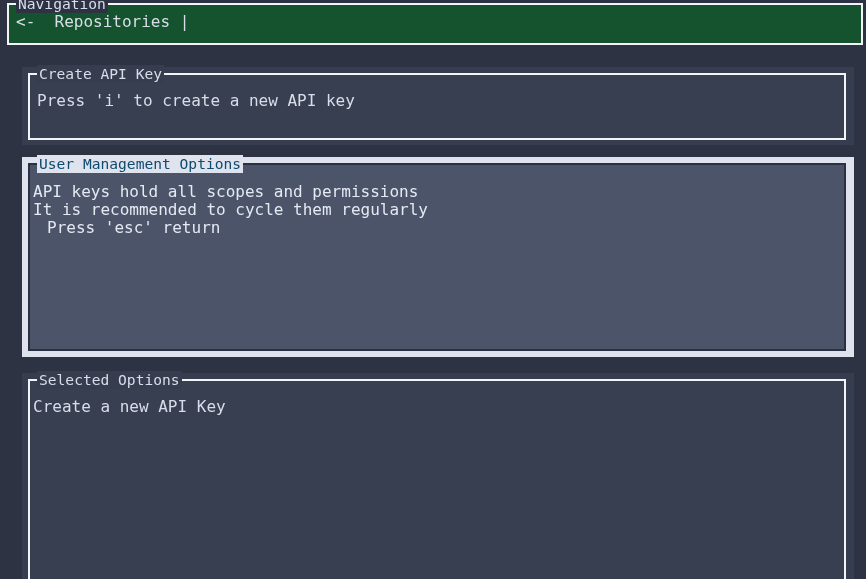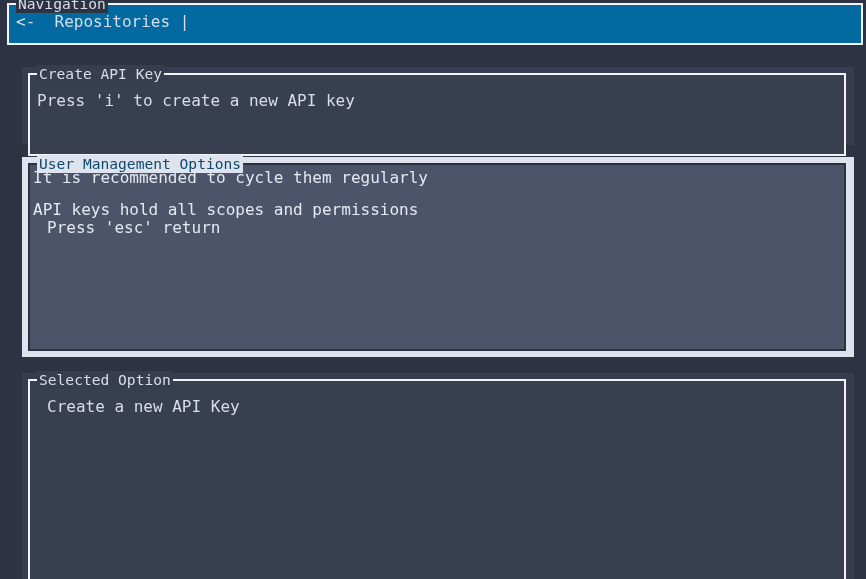--- a/index.html
+++ b/index.html
@@ -35,21 +35,21 @@
   }
 
   
   .box {
     position: absolute;
     box-sizing: border-box;
     border: 2px solid #f2f4f8;
     background: #383f50;
   }
   .box.nav {
-    background: #0369a1;
+    background: #14532d;
   }
   .box.focused {
     border: 2px solid #2b3140;
     background: #4b5469;
   }
 
   .box-title {
     position: absolute;
     top: -10px;
     left: 7px;
@@ -95,38 +95,38 @@
 <div class="screen">
 
   <div class="box nav" style="left:7px; top:3px; width:856px; height:42px;">
     <div class="box-title">Navigation</div>
     <div class="box-body">
       <div class="line" style="padding-left:6px; padding-top:5px;">&lt;-  Repositories |</div>
     </div>
   </div>
 
   <div class="band" style="left:22px; top:67px; width:832px; height:78px;"></div>
-  <div class="box" style="left:28px; top:73px; width:818px; height:83px;">
+  <div class="box" style="left:28px; top:73px; width:818px; height:67px;">
     <div class="box-title">Create API Key</div>
     <div class="box-body">
       <div class="line" style="padding-left:6px; padding-top:14px;">Press 'i' to create a new API key</div>
     </div>
   </div>
 
   <div class="band focused" style="left:22px; top:157px; width:832px; height:200px;"></div>
   <div class="box focused" style="left:28px; top:163px; width:818px; height:188px;">
     <div class="box-title">User Management Options</div>
     <div class="box-body" style="top:4px;">
+      <div class="line" style="padding-left:2px; padding-top:14px;">API keys hold all scopes and permissions</div>
       <div class="line" style="padding-left:2px;">It is recommended to cycle them regularly</div>
-      <div class="line" style="padding-left:2px; padding-top:14px;">API keys hold all scopes and permissions</div>
       <div class="line" style="padding-left:16px;">Press 'esc' return</div>
     </div>
   </div>
 
   <div class="band" style="left:22px; top:373px; width:832px; height:206px;"></div>
   <div class="box" style="left:28px; top:379px; width:818px; height:210px;">
-    <div class="box-title">Selected Option</div>
+    <div class="box-title">Selected Options</div>
     <div class="box-body">
-      <div class="line" style="padding-left:16px; padding-top:14px;">Create a new API Key</div>
+      <div class="line" style="padding-left:2px; padding-top:14px;">Create a new API Key</div>
     </div>
   </div>
 
 </div>
 
 </body></html>

